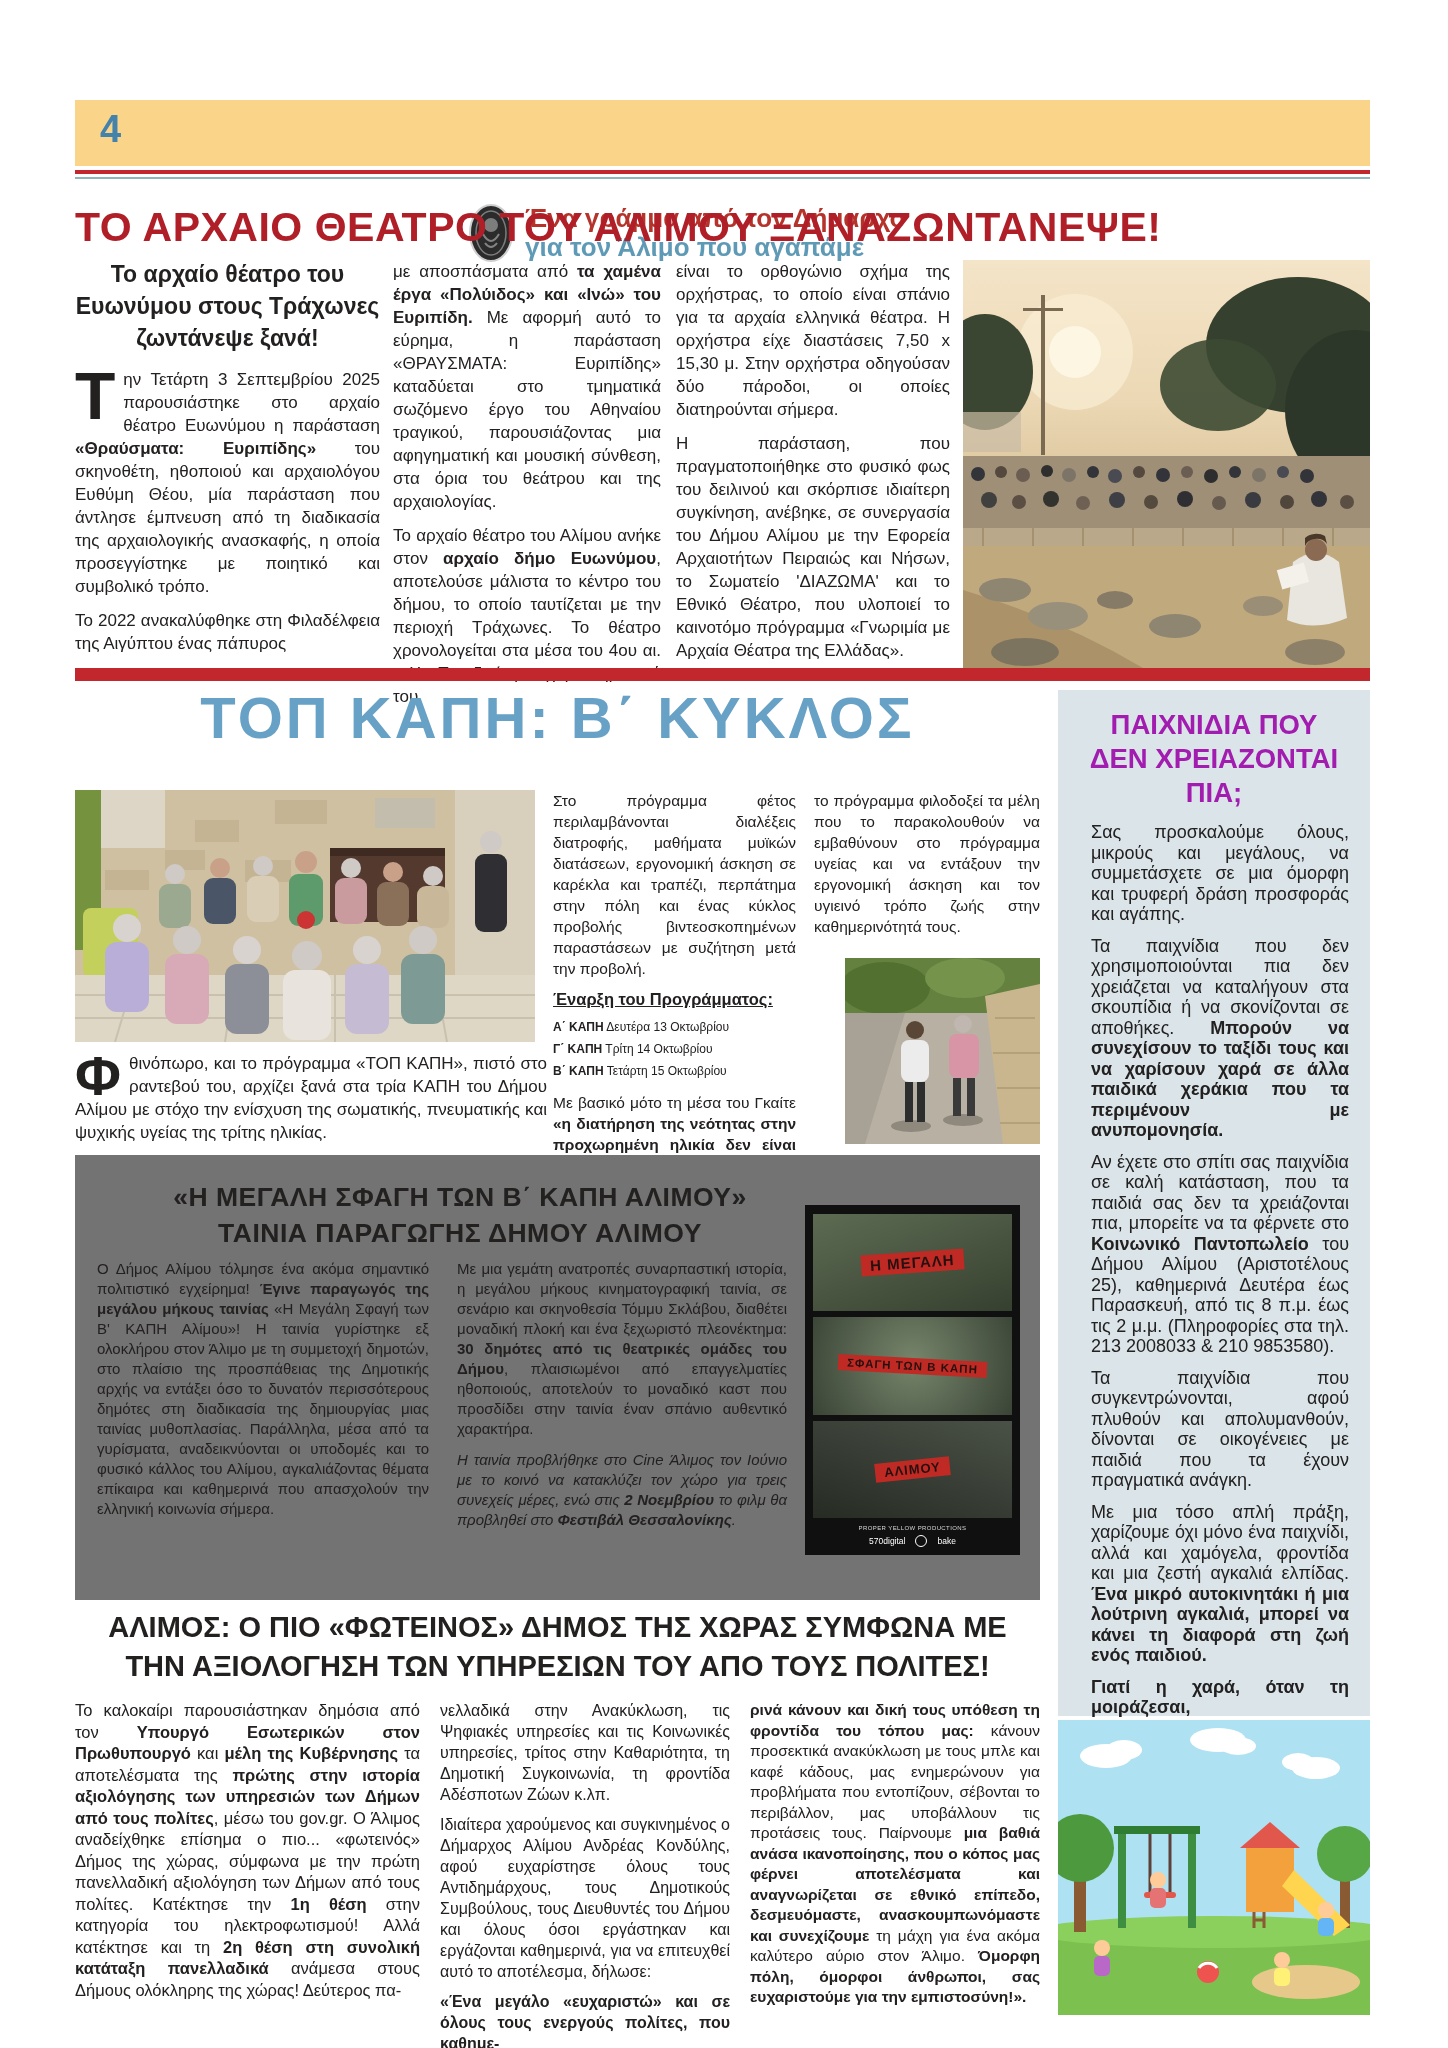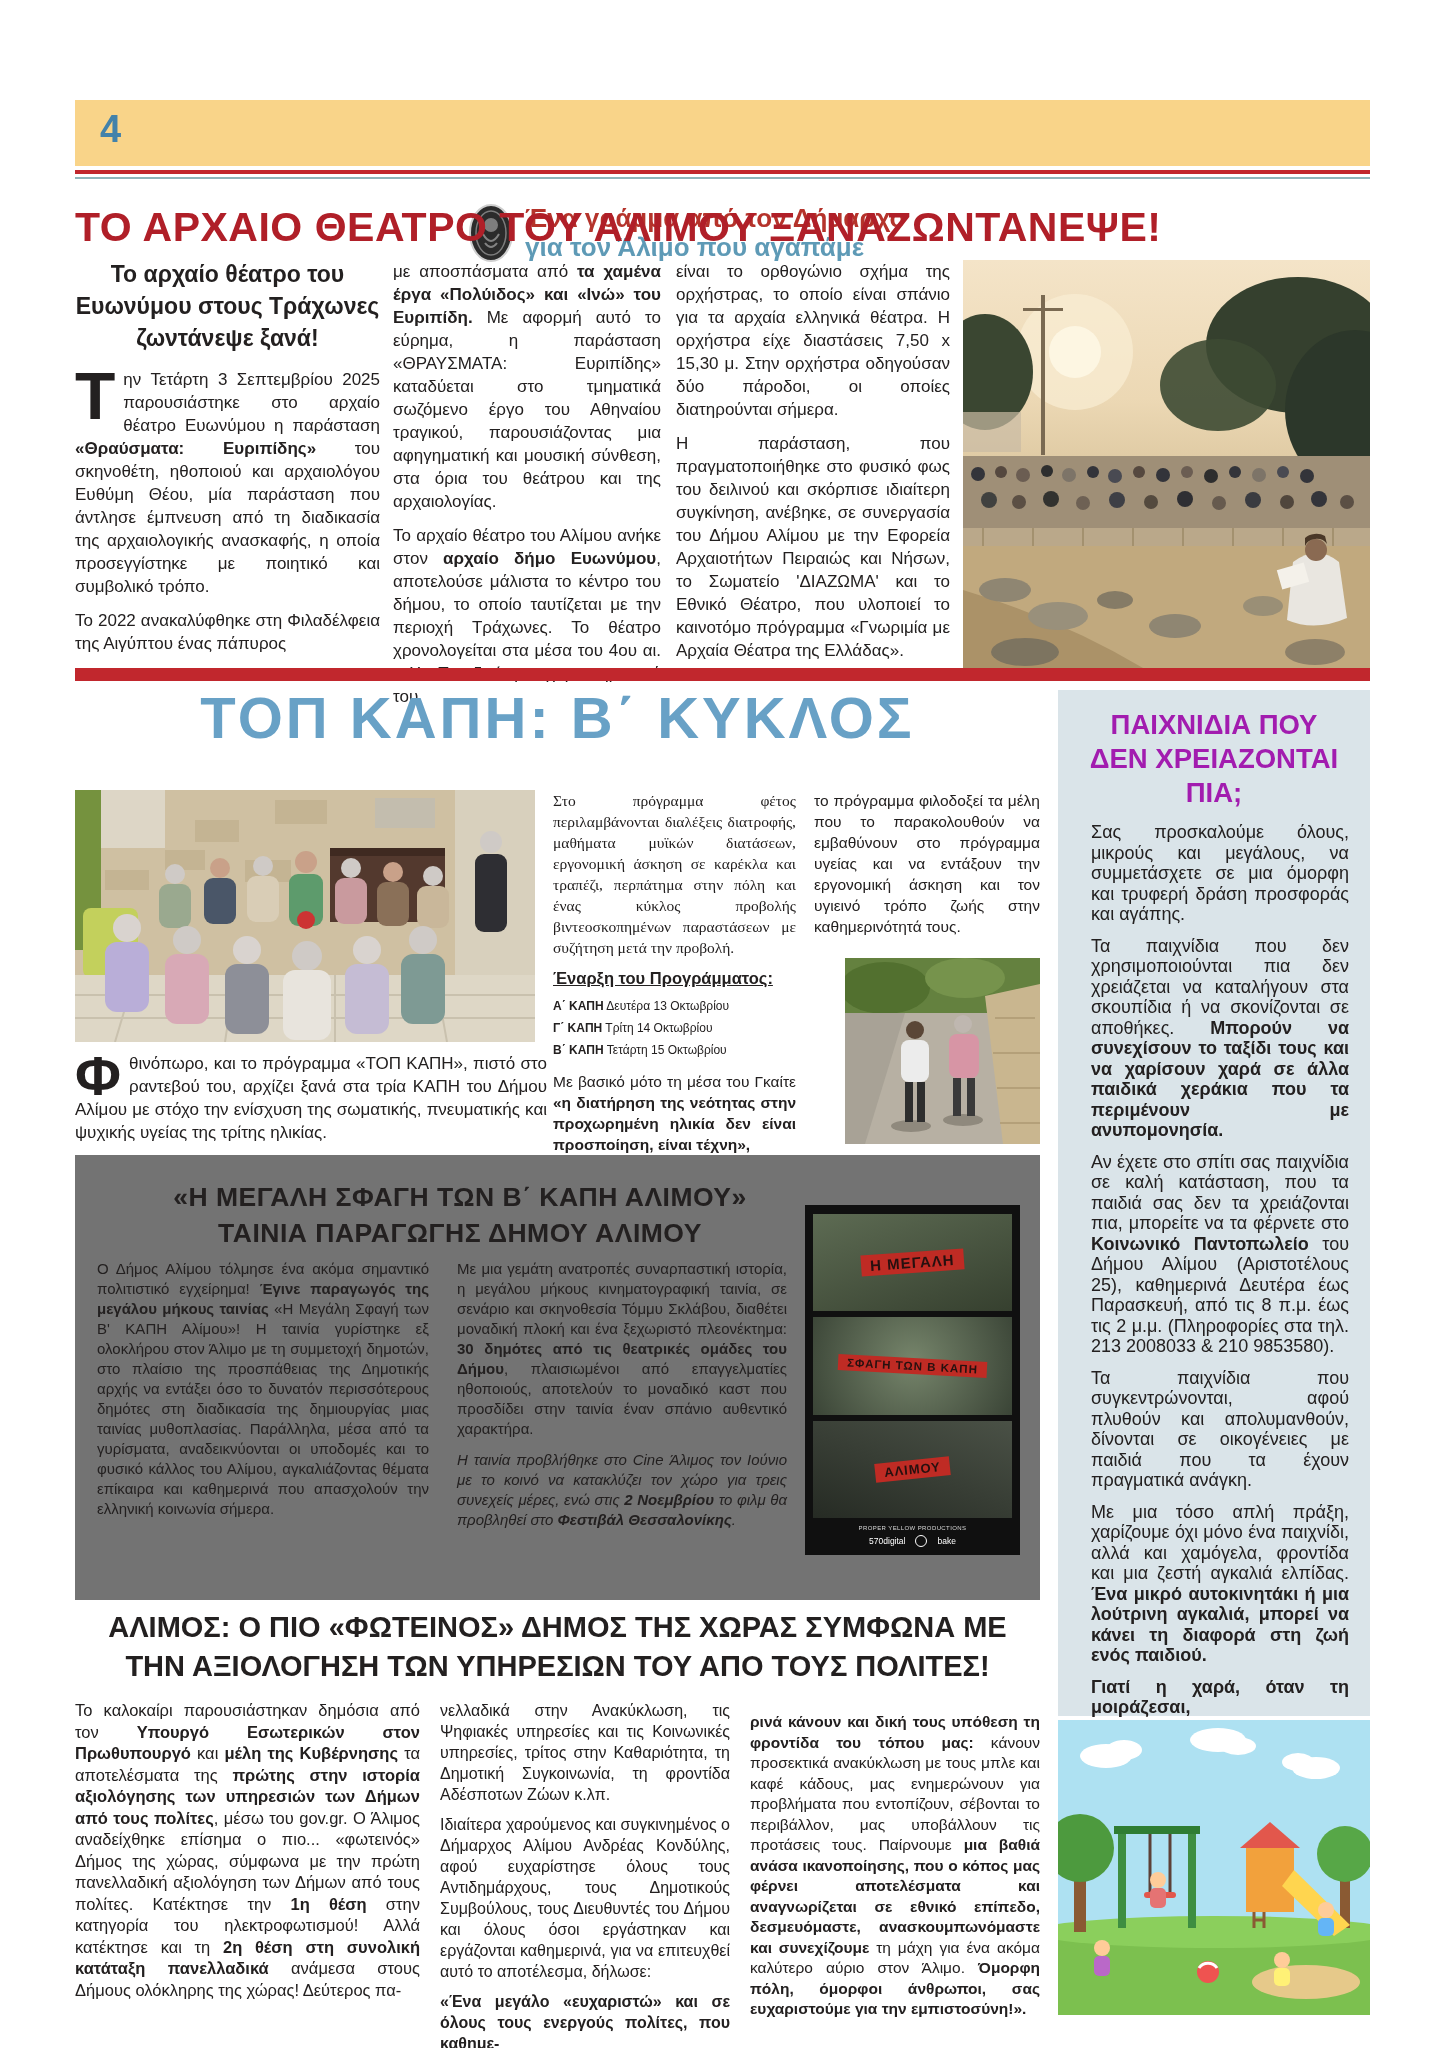--- a/index.html
+++ b/index.html
@@ -227,21 +227,21 @@
           <rect x="208" y="180" width="48" height="70" rx="12" fill="#e8e4dd"></rect>
         <circle cx="292" cy="160" r="14" fill="#d9d3cf"></circle>
           <rect x="270" y="174" width="44" height="70" rx="12" fill="#c5bcd4"></rect>
         <circle cx="348" cy="150" r="14" fill="#cfcac6"></circle>
           <rect x="326" y="164" width="44" height="70" rx="12" fill="#7e9a94"></rect>
       </g>
     </svg>
   </div>
 
   <div class="col jt" style="left:553px;top:790px;width:243px;font-size:15.5px;line-height:21px;">
-    <p class="p" style="margin-bottom:10px;font-family:Liberation Serif, serif;">Στο πρόγραμμα φέτος περιλαμβάνονται διαλέξεις διατροφής, μαθήματα μυϊκών διατάσεων, εργονομική άσκηση σε καρέκλα και τραπέζι, περπάτημα στην πόλη και ένας κύκλος προβολής βιντεοσκοπημένων παραστάσεων με συζήτηση μετά την προβολή.</p>
+    <p class="p" style="margin-bottom:10px;">Στο πρόγραμμα φέτος περιλαμβάνονται διαλέξεις διατροφής, μαθήματα μυϊκών διατάσεων, εργονομική άσκηση σε καρέκλα και τραπέζι, περπάτημα στην πόλη και ένας κύκλος προβολής βιντεοσκοπημένων παραστάσεων με συζήτηση μετά την προβολή.</p>
     <div class="prog-title">Έναρξη του Προγράμματος:</div>
     <div class="prog-line"><span class="nm">Α΄ ΚΑΠΗ</span> <span>Δευτέρα 13 Οκτωβρίου</span></div>
     <div class="prog-line"><span class="nm">Γ΄ ΚΑΠΗ</span> <span>Τρίτη 14 Οκτωβρίου</span></div>
     <div class="prog-line"><span class="nm">Β΄ ΚΑΠΗ</span> <span>Τετάρτη 15 Οκτωβρίου</span></div>
     <p class="p" style="margin-top:10px;"><span>Με βασικό μότο τη μέσα του Γκαίτε </span><span class="b">«η διατήρηση της νεότητας στην προχωρημένη ηλικία δεν είναι προσποίηση, είναι τέχνη»,</span></p>
   </div>
 
   <div class="col jt" style="left:814px;top:790px;width:226px;font-size:15.5px;line-height:21px;">
     <p class="p">το πρόγραμμα φιλοδοξεί τα μέλη που το παρακολουθούν να εμβαθύνουν στο πρόγραμμα υγείας και να εντάξουν την εργονομική άσκηση και τον υγιεινό τρόπο ζωής στην καθημερινότητά τους.</p>
   </div>
@@ -361,17 +361,17 @@
     <span>ΤΗΝ ΑΞΙΟΛΟΓΗΣΗ ΤΩΝ ΥΠΗΡΕΣΙΩΝ ΤΟΥ ΑΠΟ ΤΟΥΣ ΠΟΛΙΤΕΣ!</span>
   </div>
   <div class="rcol" style="left:75px;top:1700px;width:345px;">
     <p class="p"><span>Το καλοκαίρι παρουσιάστηκαν δημόσια από τον </span><span class="b">Υπουργό Εσωτερικών στον Πρωθυπουργό</span><span> και </span><span class="b">μέλη της Κυβέρνησης</span><span> τα αποτελέσματα της </span><span class="b">πρώτης στην ιστορία αξιολόγησης των υπηρεσιών των Δήμων από τους πολίτες</span><span>, μέσω του gov.gr. Ο Άλιμος αναδείχθηκε επίσημα ο πιο... «φωτεινός» Δήμος της χώρας, σύμφωνα με την πρώτη πανελλαδική αξιολόγηση των Δήμων από τους πολίτες. Κατέκτησε την </span><span class="b">1η θέση</span><span> στην κατηγορία του ηλεκτροφωτισμού! Αλλά κατέκτησε και τη </span><span class="b">2η θέση στη συνολική κατάταξη πανελλαδικά</span><span> ανάμεσα στους Δήμους ολόκληρης της χώρας! Δεύτερος πα-</span></p>
   </div>
   <div class="rcol" style="left:440px;top:1700px;width:290px;font-size:16px;line-height:21px;">
     <p class="p" style="margin-bottom:9px;">νελλαδικά στην Ανακύκλωση, τις Ψηφιακές υπηρεσίες και τις Κοινωνικές υπηρεσίες, τρίτος στην Καθαριότητα, τη Δημοτική Συγκοινωνία, τη φροντίδα Αδέσποτων Ζώων κ.λπ.</p>
     <p class="p" style="margin-bottom:9px;">Ιδιαίτερα χαρούμενος και συγκινημένος ο Δήμαρχος Αλίμου Ανδρέας Κονδύλης, αφού ευχαρίστησε όλους τους Αντιδημάρχους, τους Δημοτικούς Συμβούλους, τους Διευθυντές του Δήμου και όλους όσοι εργάστηκαν και εργάζονται καθημερινά, για να επιτευχθεί αυτό το αποτέλεσμα, δήλωσε:</p>
     <p class="p b">«Ένα μεγάλο «ευχαριστώ» και σε όλους τους ενεργούς πολίτες, που καθημε-</p>
   </div>
-  <div class="rcol" style="left:750px;top:1700px;width:290px;font-size:15.5px;line-height:20.5px;margin-top:12px;">
+  <div class="rcol" style="left:750px;top:1700px;width:290px;font-size:15.5px;line-height:20.5px;">
     <p class="p"><span class="b">ρινά κάνουν και δική τους υπόθεση τη φροντίδα του τόπου μας:</span><span> κάνουν προσεκτικά ανακύκλωση με τους μπλε και καφέ κάδους, μας ενημερώνουν για προβλήματα που εντοπίζουν, σέβονται το περιβάλλον, μας υποβάλλουν τις προτάσεις τους. Παίρνουμε </span><span class="b">μια βαθιά ανάσα ικανοποίησης, που ο κόπος μας φέρνει αποτελέσματα και αναγνωρίζεται σε εθνικό επίπεδο, δεσμευόμαστε, ανασκουμπωνόμαστε και συνεχίζουμε</span><span> τη μάχη για ένα ακόμα καλύτερο αύριο στον Άλιμο. </span><span class="b">Όμορφη πόλη, όμορφοι άνθρωποι, σας ευχαριστούμε για την εμπιστοσύνη!».</span></p>
   </div>
 
 </div>
 
 </body></html>

